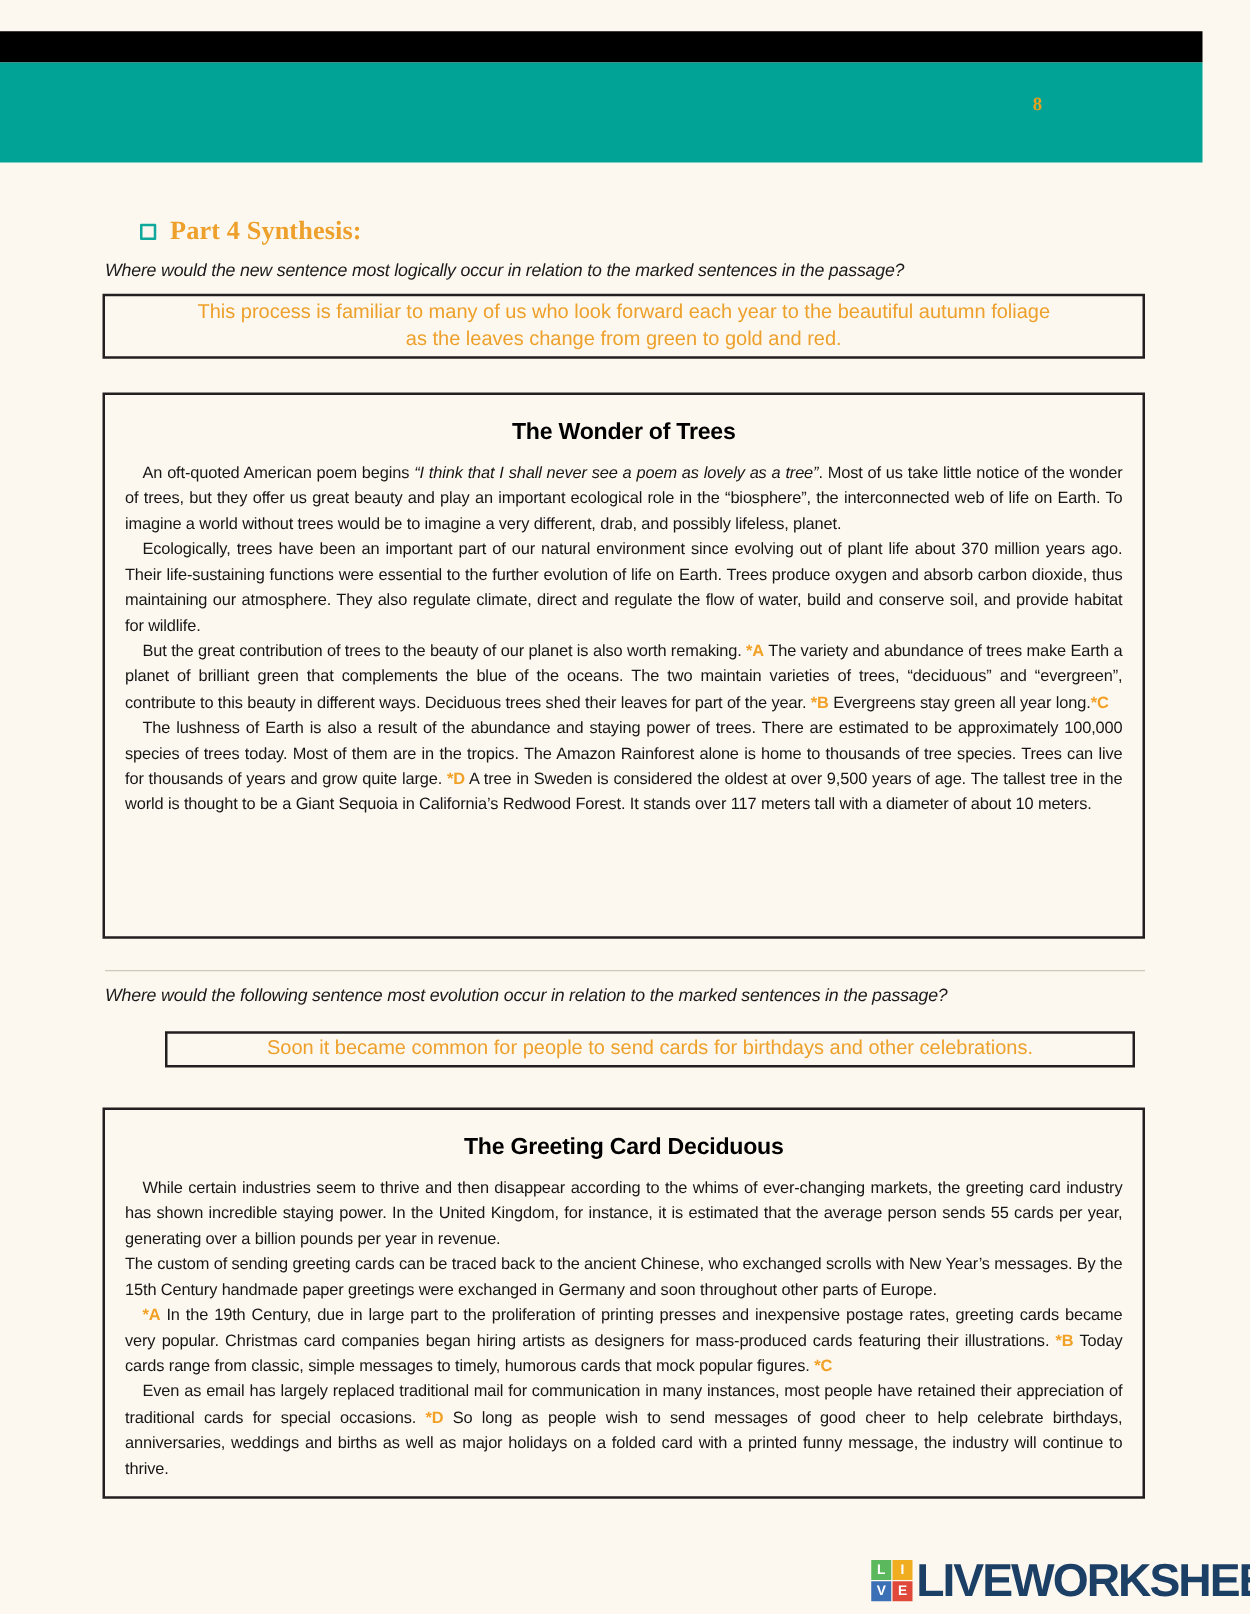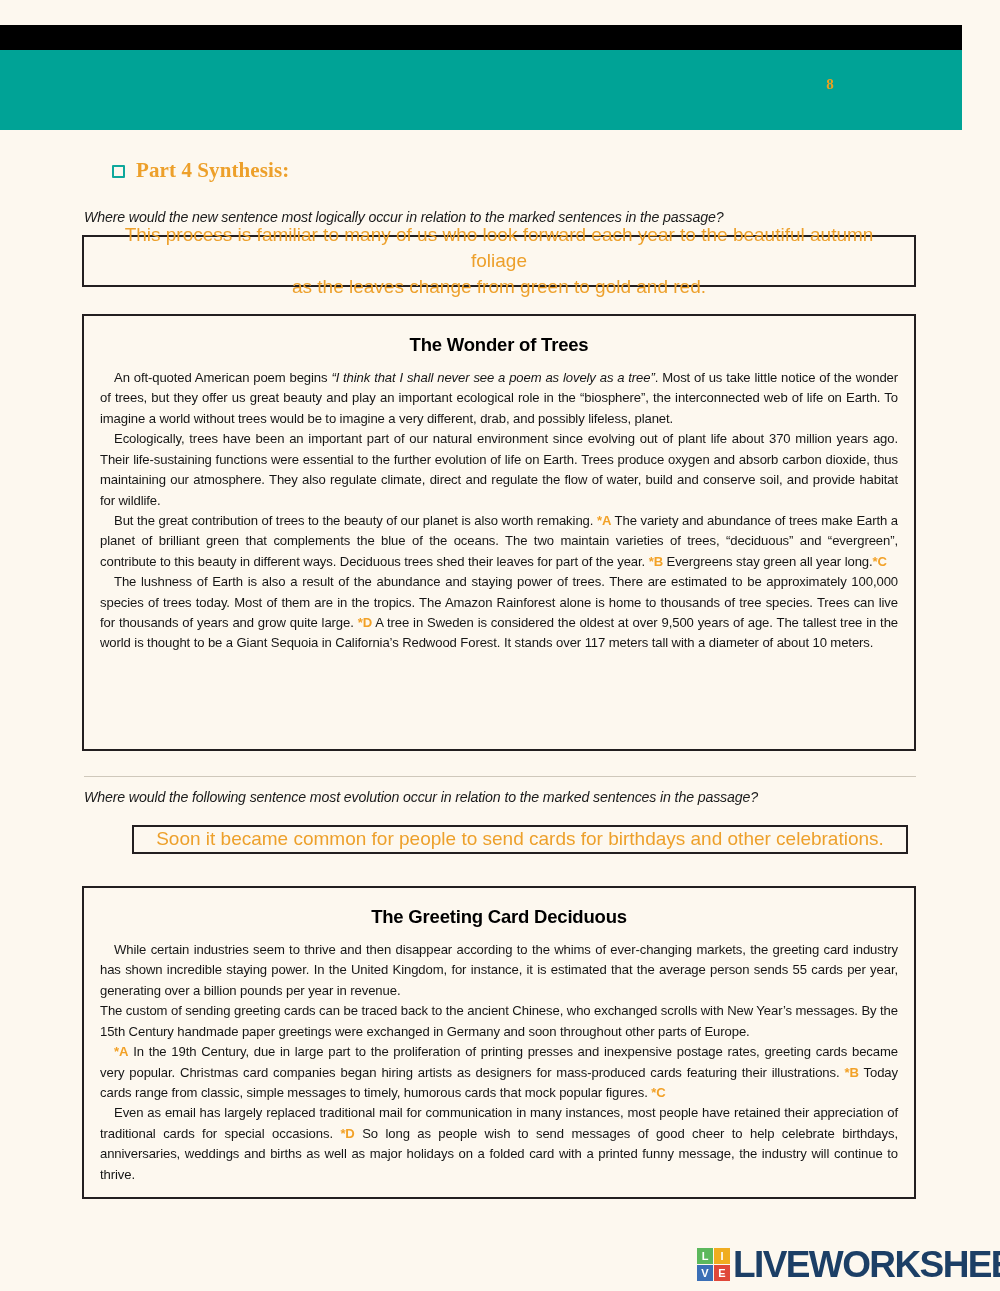--- a/index.html
+++ b/index.html
@@ -33,21 +33,21 @@
     text-align: center;
     color: #e8a020;
     font-size: 15px;
     font-weight: bold;
     font-family: "Liberation Serif", serif;
   }
 
   
   .part-heading {
     position: absolute;
-    left: 112px; top: 158px;
+    left: 112px; top: 172px;
     display: flex;
     align-items: center;
     gap: 11px;
   }
   .checkbox-icon {
     display: inline-block;
     width: 13px; height: 13px;
     border: 2px solid #0fa89c;
     border-radius: 1px;
     position: relative;
@@ -76,21 +76,21 @@
   
   .sentence-box {
     position: absolute;
     border: 2px solid #231f20;
     background: #fdf8ef;
     display: flex;
     align-items: center;
     justify-content: center;
     text-align: center;
     color: #eda02b;
-    font-size: 19px;
+    font-size: 16px;
     line-height: 1.38;
     padding: 5px 14px;
   }
   #sentence-box-1 {
     left: 82px; top: 235px;
     width: 834px; height: 52px;
   }
   #sentence-box-2 {
     left: 132px; top: 825px;
     width: 776px; height: 29px;

